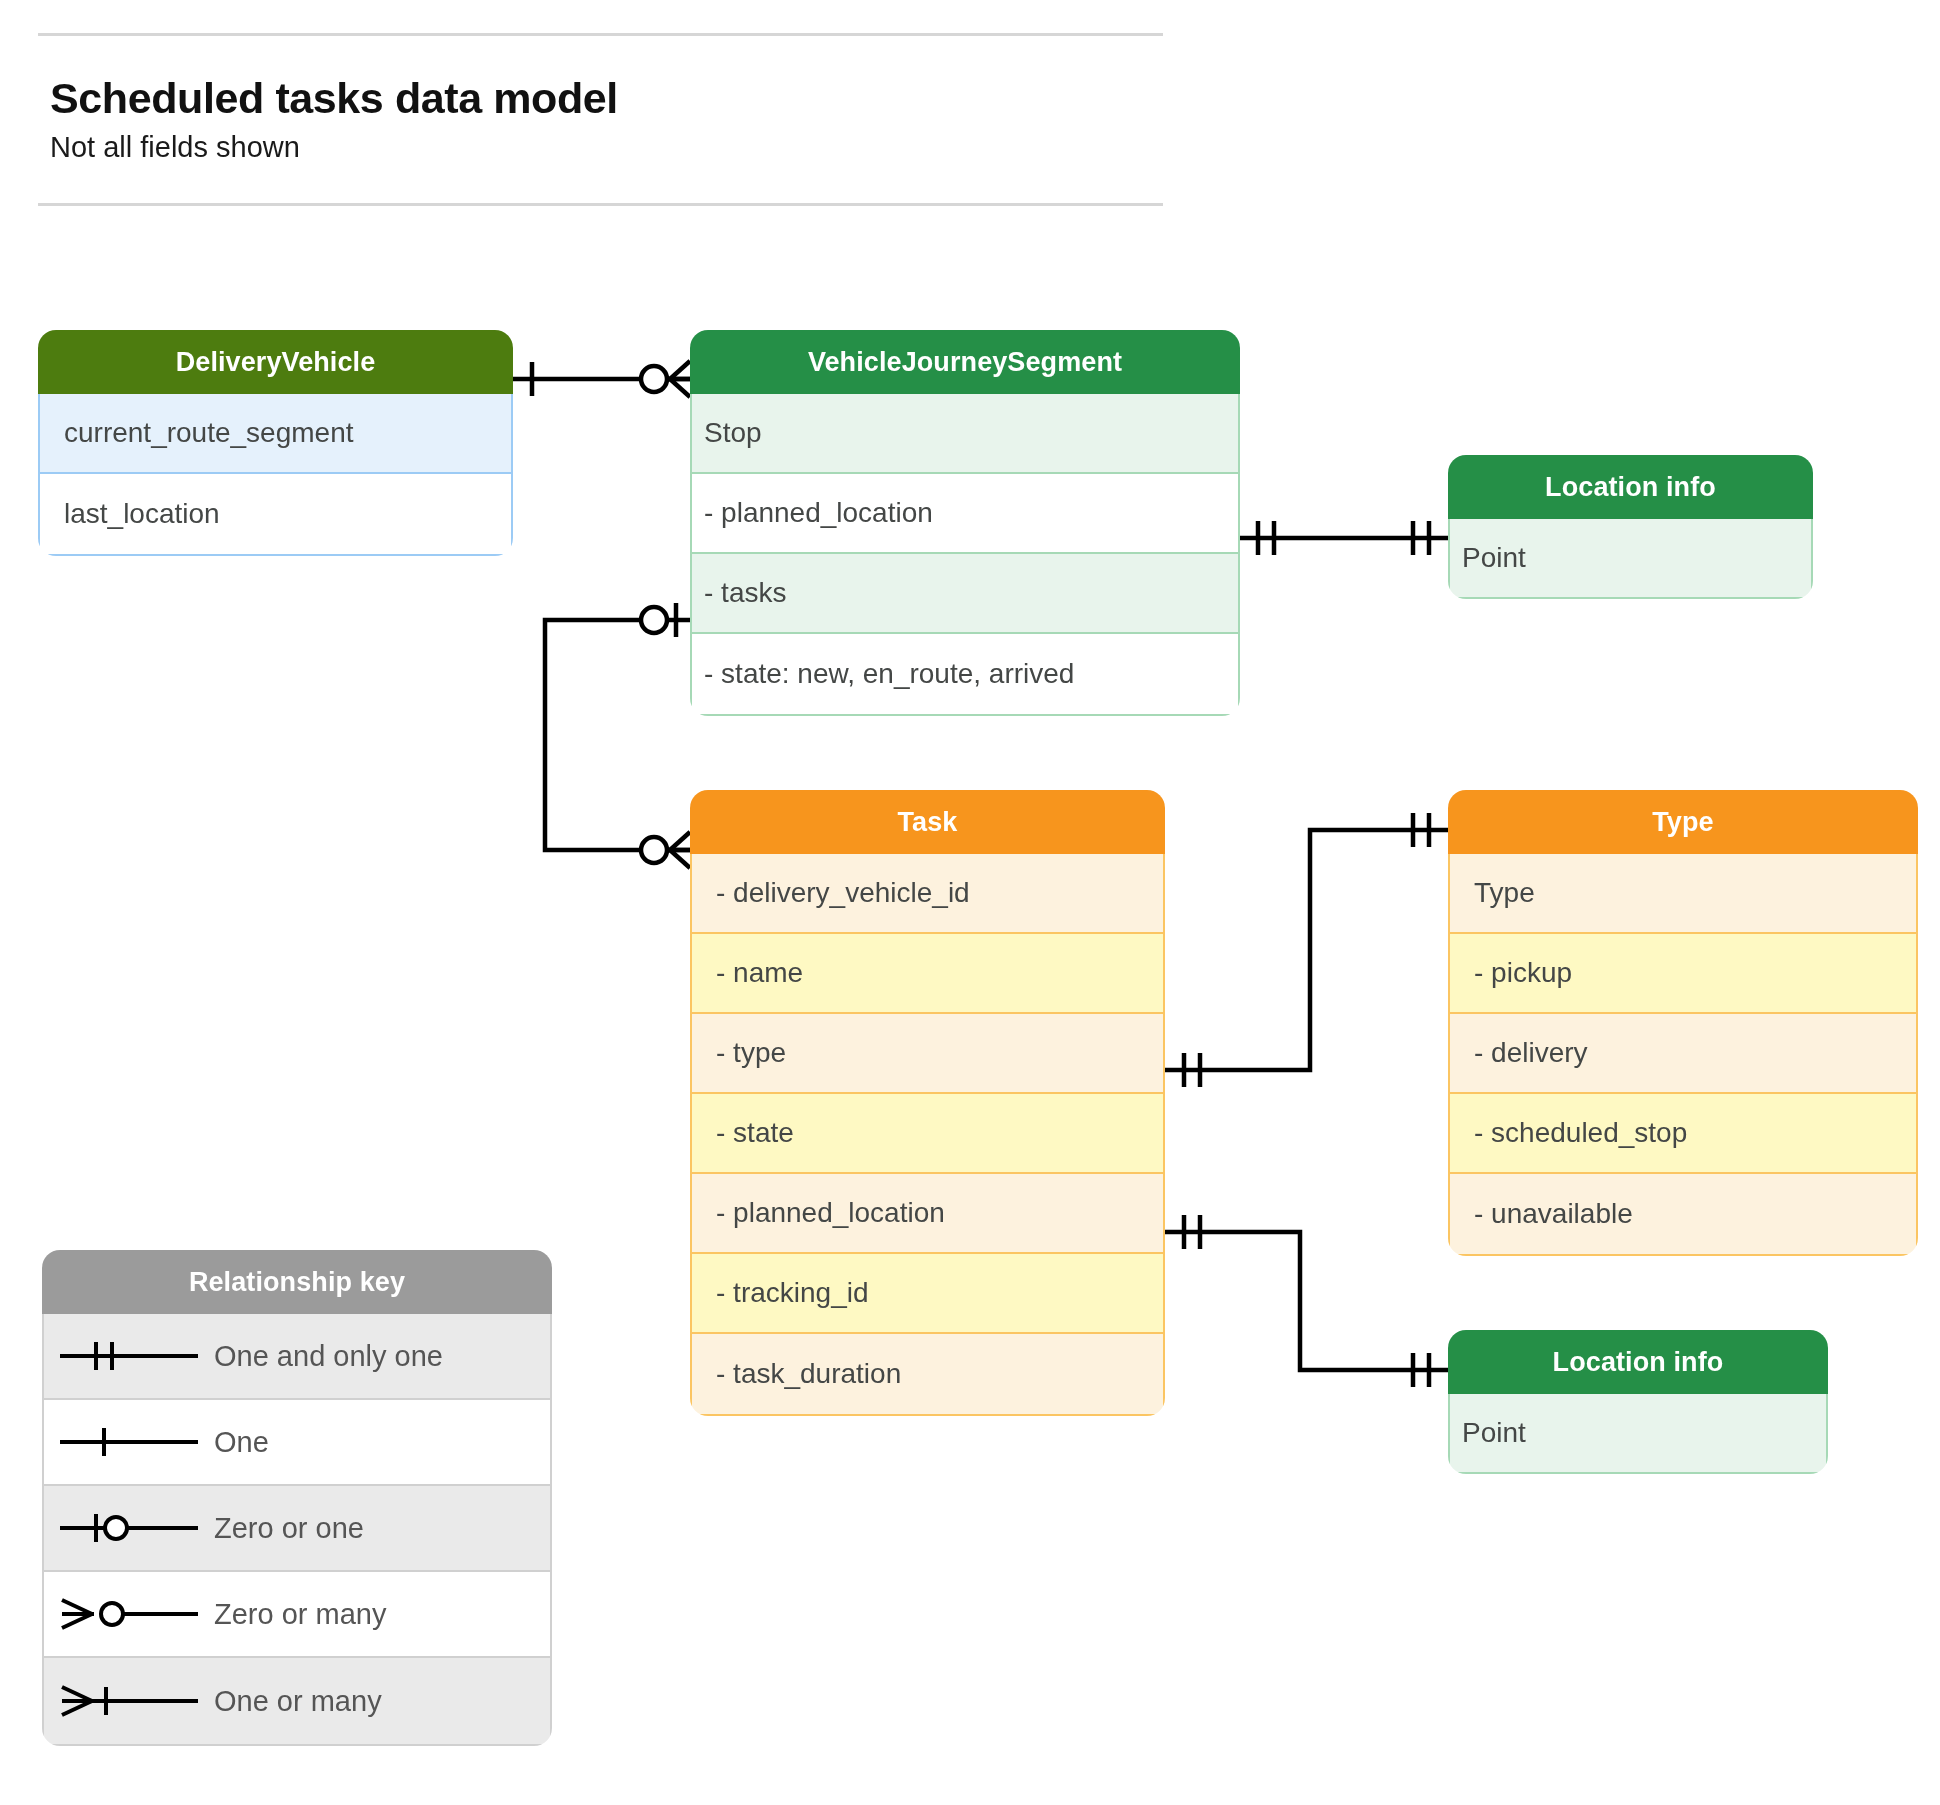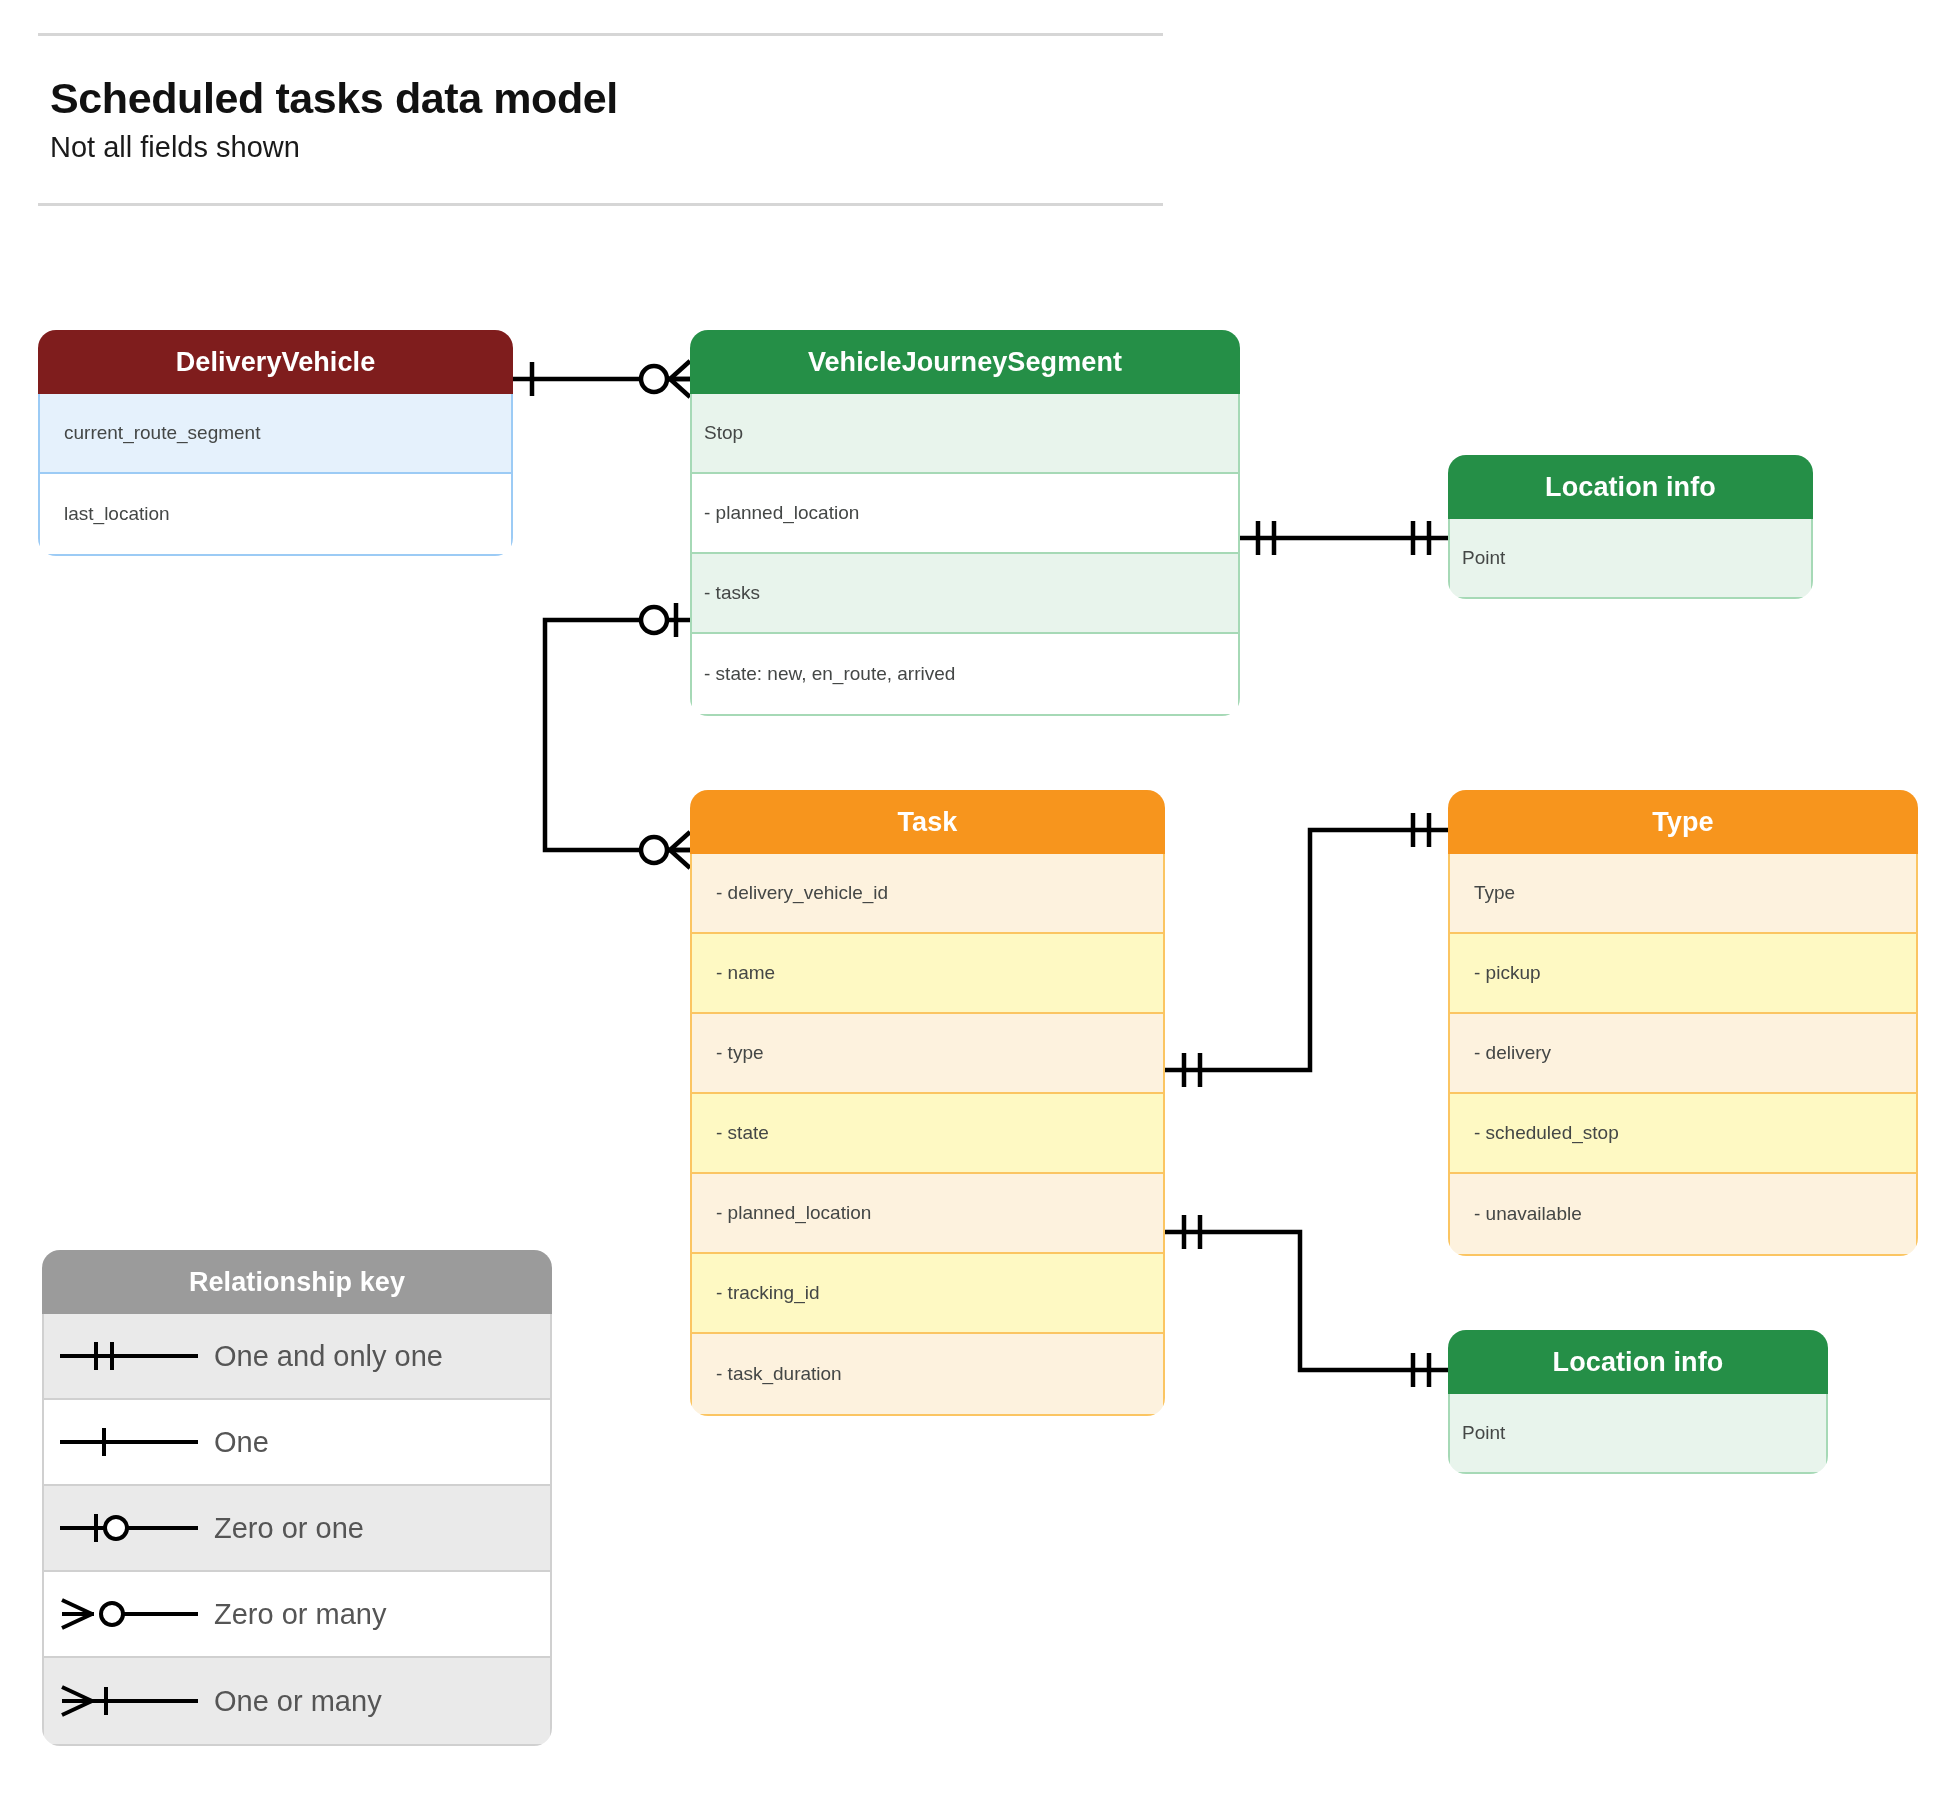--- a/index.html
+++ b/index.html
@@ -57,29 +57,29 @@
     color: #ffffff;
     font-size: 27px;
     font-weight: 700;
     letter-spacing: 0.1px;
     white-space: nowrap;
   }
   .ent-rows { display: block; }
   .ent-row {
     display: flex;
     align-items: center;
-    font-size: 19px;
+    font-size: 28px;
     color: #444746;
     padding-left: 24px;
     height: 80px;
     white-space: nowrap;
   }
 
   
-  .e-blue .ent-head { background: #7f1d1d; }
+  .e-blue .ent-head { background: #4d7c0f; }
   .e-blue .ent-rows { border: 2px solid #9ccbf5; border-top: none;
                       border-bottom-left-radius: 4px; border-bottom-right-radius: 4px; }
   .e-blue .ent-row { border-bottom: 2px solid #9ccbf5; }
   .e-blue .ent-row:last-child { border-bottom: none; }
   .e-blue .ent-row.alt { background: #e5f1fc; }
   .e-blue .ent-row.plain { background: #ffffff; border-radius: 20px; }
 
   
   .e-green .ent-head { background: #258f47; }
   .e-green .ent-rows { border: 2px solid #a6d9b6; border-top: none; }

